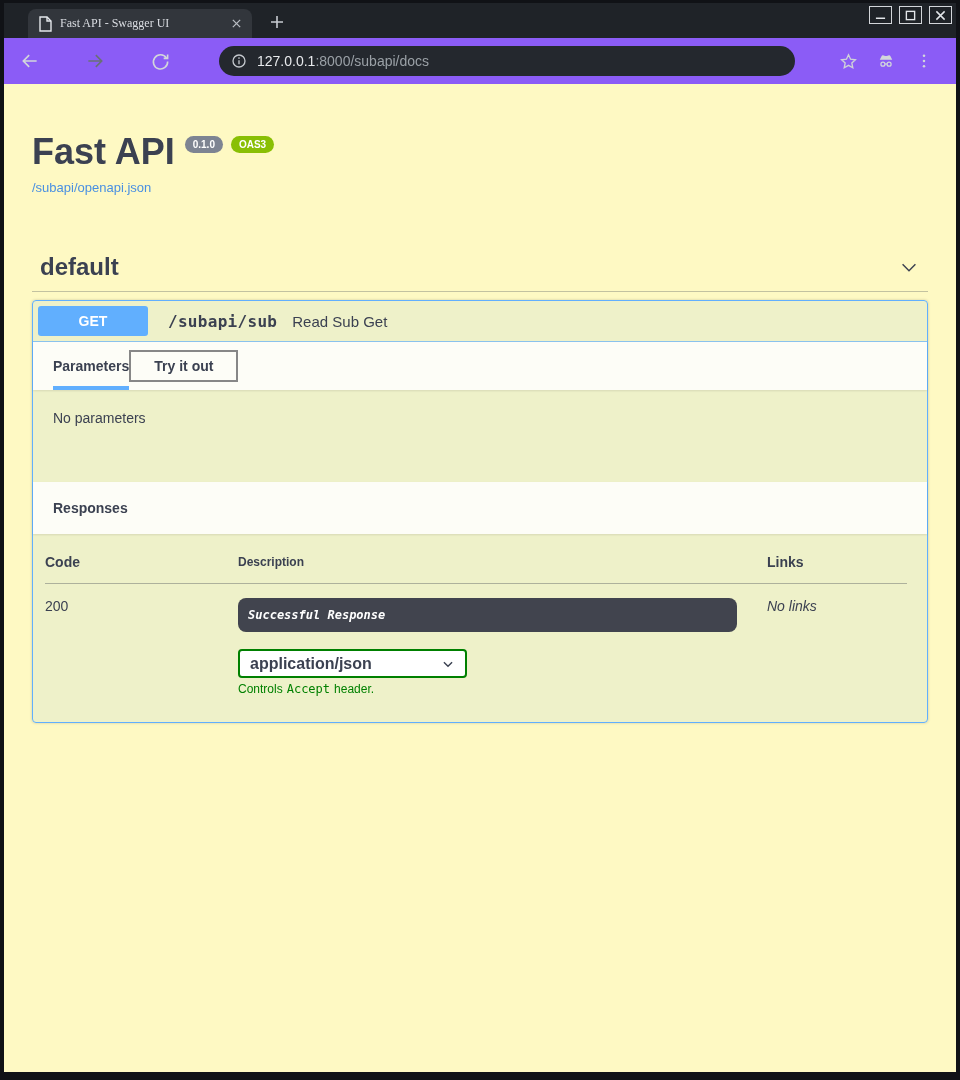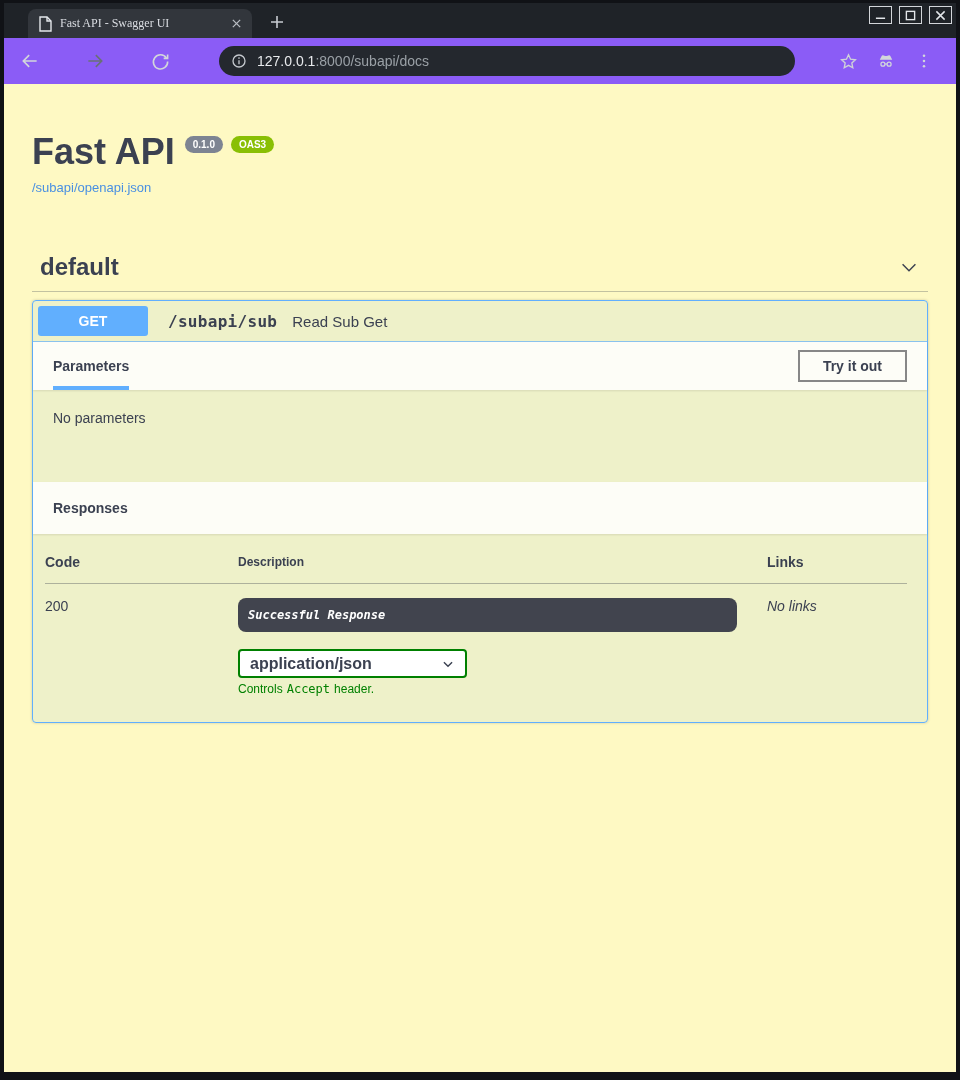--- a/index.html
+++ b/index.html
@@ -50,21 +50,21 @@
 
   .opblock { margin-top: 8px; border: 1px solid #61affe; border-radius: 4px;
              background: rgba(97,175,254,.1); box-shadow: 0 0 3px rgba(0,0,0,.19); }
   .op-summary { display: flex; align-items: center; padding: 5px; border-bottom: 1px solid rgba(97,175,254,.7); cursor: pointer; }
   .method { background: #61affe; color: #fff; font-weight: 700; font-size: 14px; width: 110px;
             text-align: center; padding: 7px 0; border-radius: 3px; }
   .op-path { font-family: "DejaVu Sans Mono", monospace; font-size: 16px; font-weight: 700; margin-left: 20px; letter-spacing: .3px; }
   .op-desc { font-size: 15px; margin-left: 15px; }
 
   .sec-header { background: rgba(255,255,255,.85); padding: 0 20px; min-height: 48px;
-                display: flex; justify-content: space-between; align-items: center;
+                display: flex; align-items: center;
                 box-shadow: 0 1px 2px rgba(0,0,0,.1); }
   .tab-item { position: relative; align-self: stretch; display: flex; align-items: center; cursor: pointer; }
   .tab-item:after { content: ""; position: absolute; left: 0; right: 0; bottom: 0; height: 4px; background: #61affe; }
   .tab-label, .sec-title { font-size: 14px; font-weight: 700; color: #3b4151; }
   .tryout { border: 2px solid #878787; border-radius: 0; padding: 6px 23px; font-size: 14px; font-weight: 700;
             color: #3b4151; background: transparent; font-family: "Liberation Sans", sans-serif; cursor: pointer; }
 
   .params-body { padding: 20px 20px 56px; font-size: 14px; }
 
   .responses-h { min-height: 52px; }

